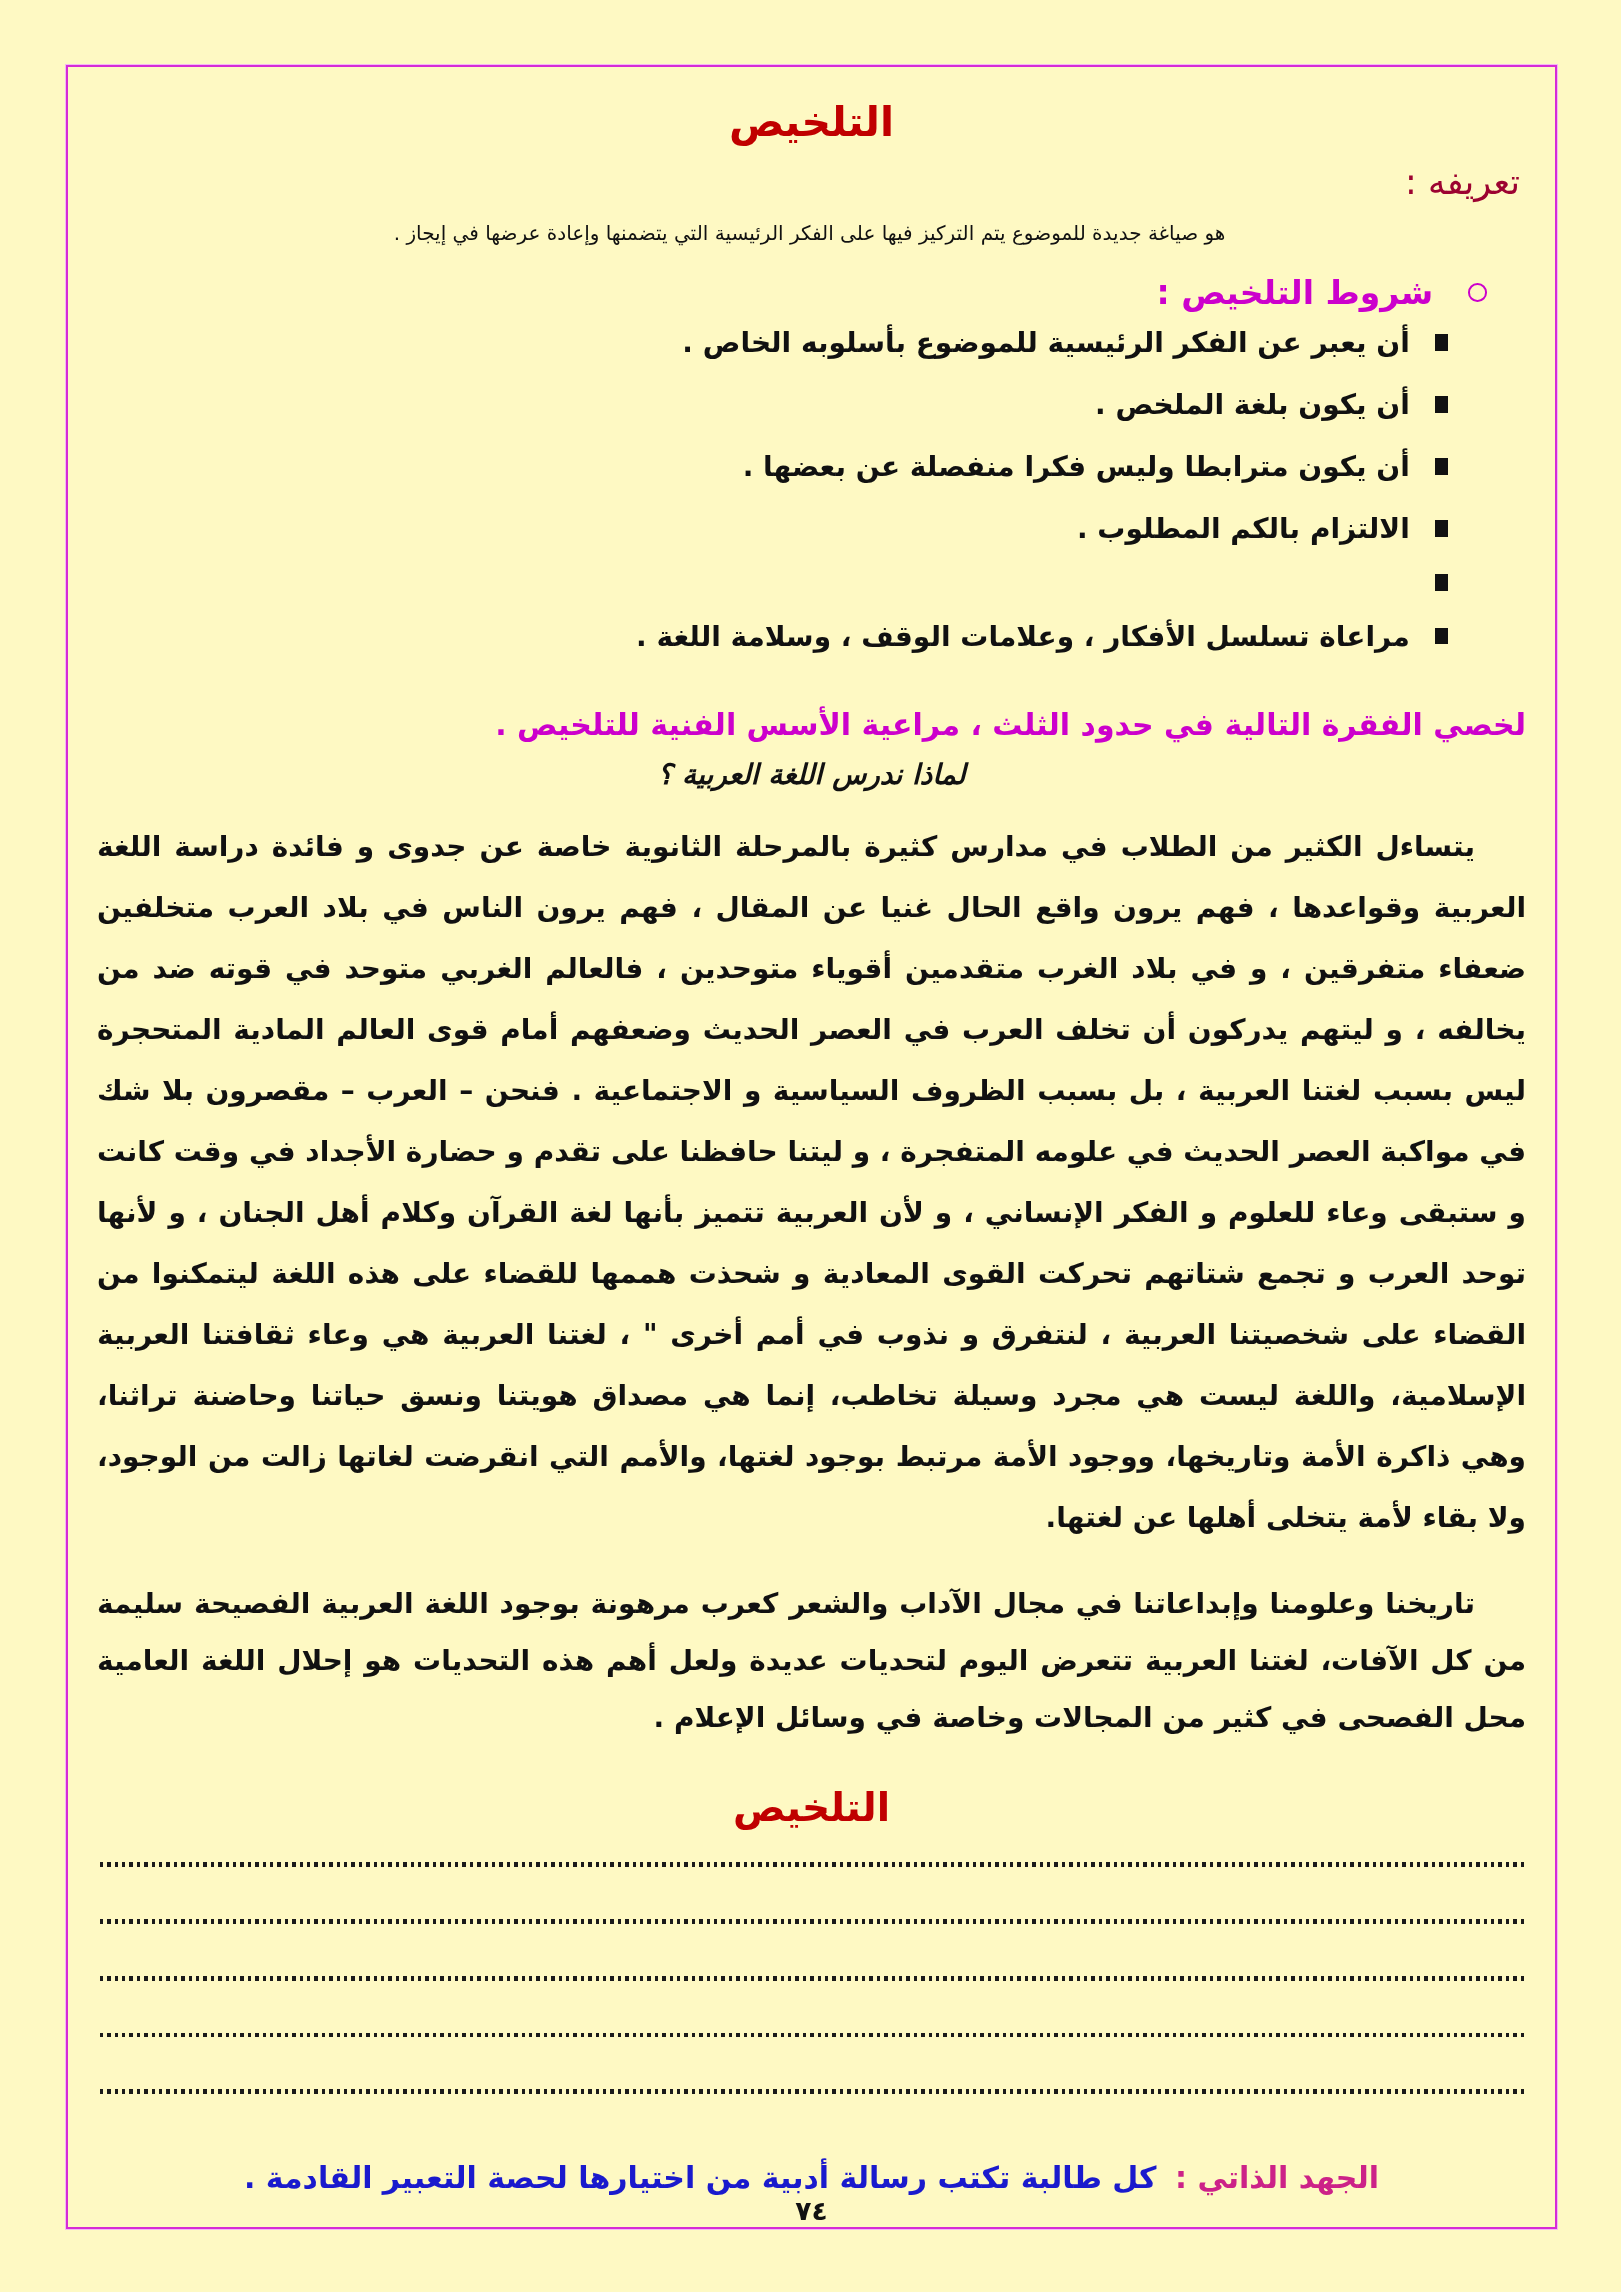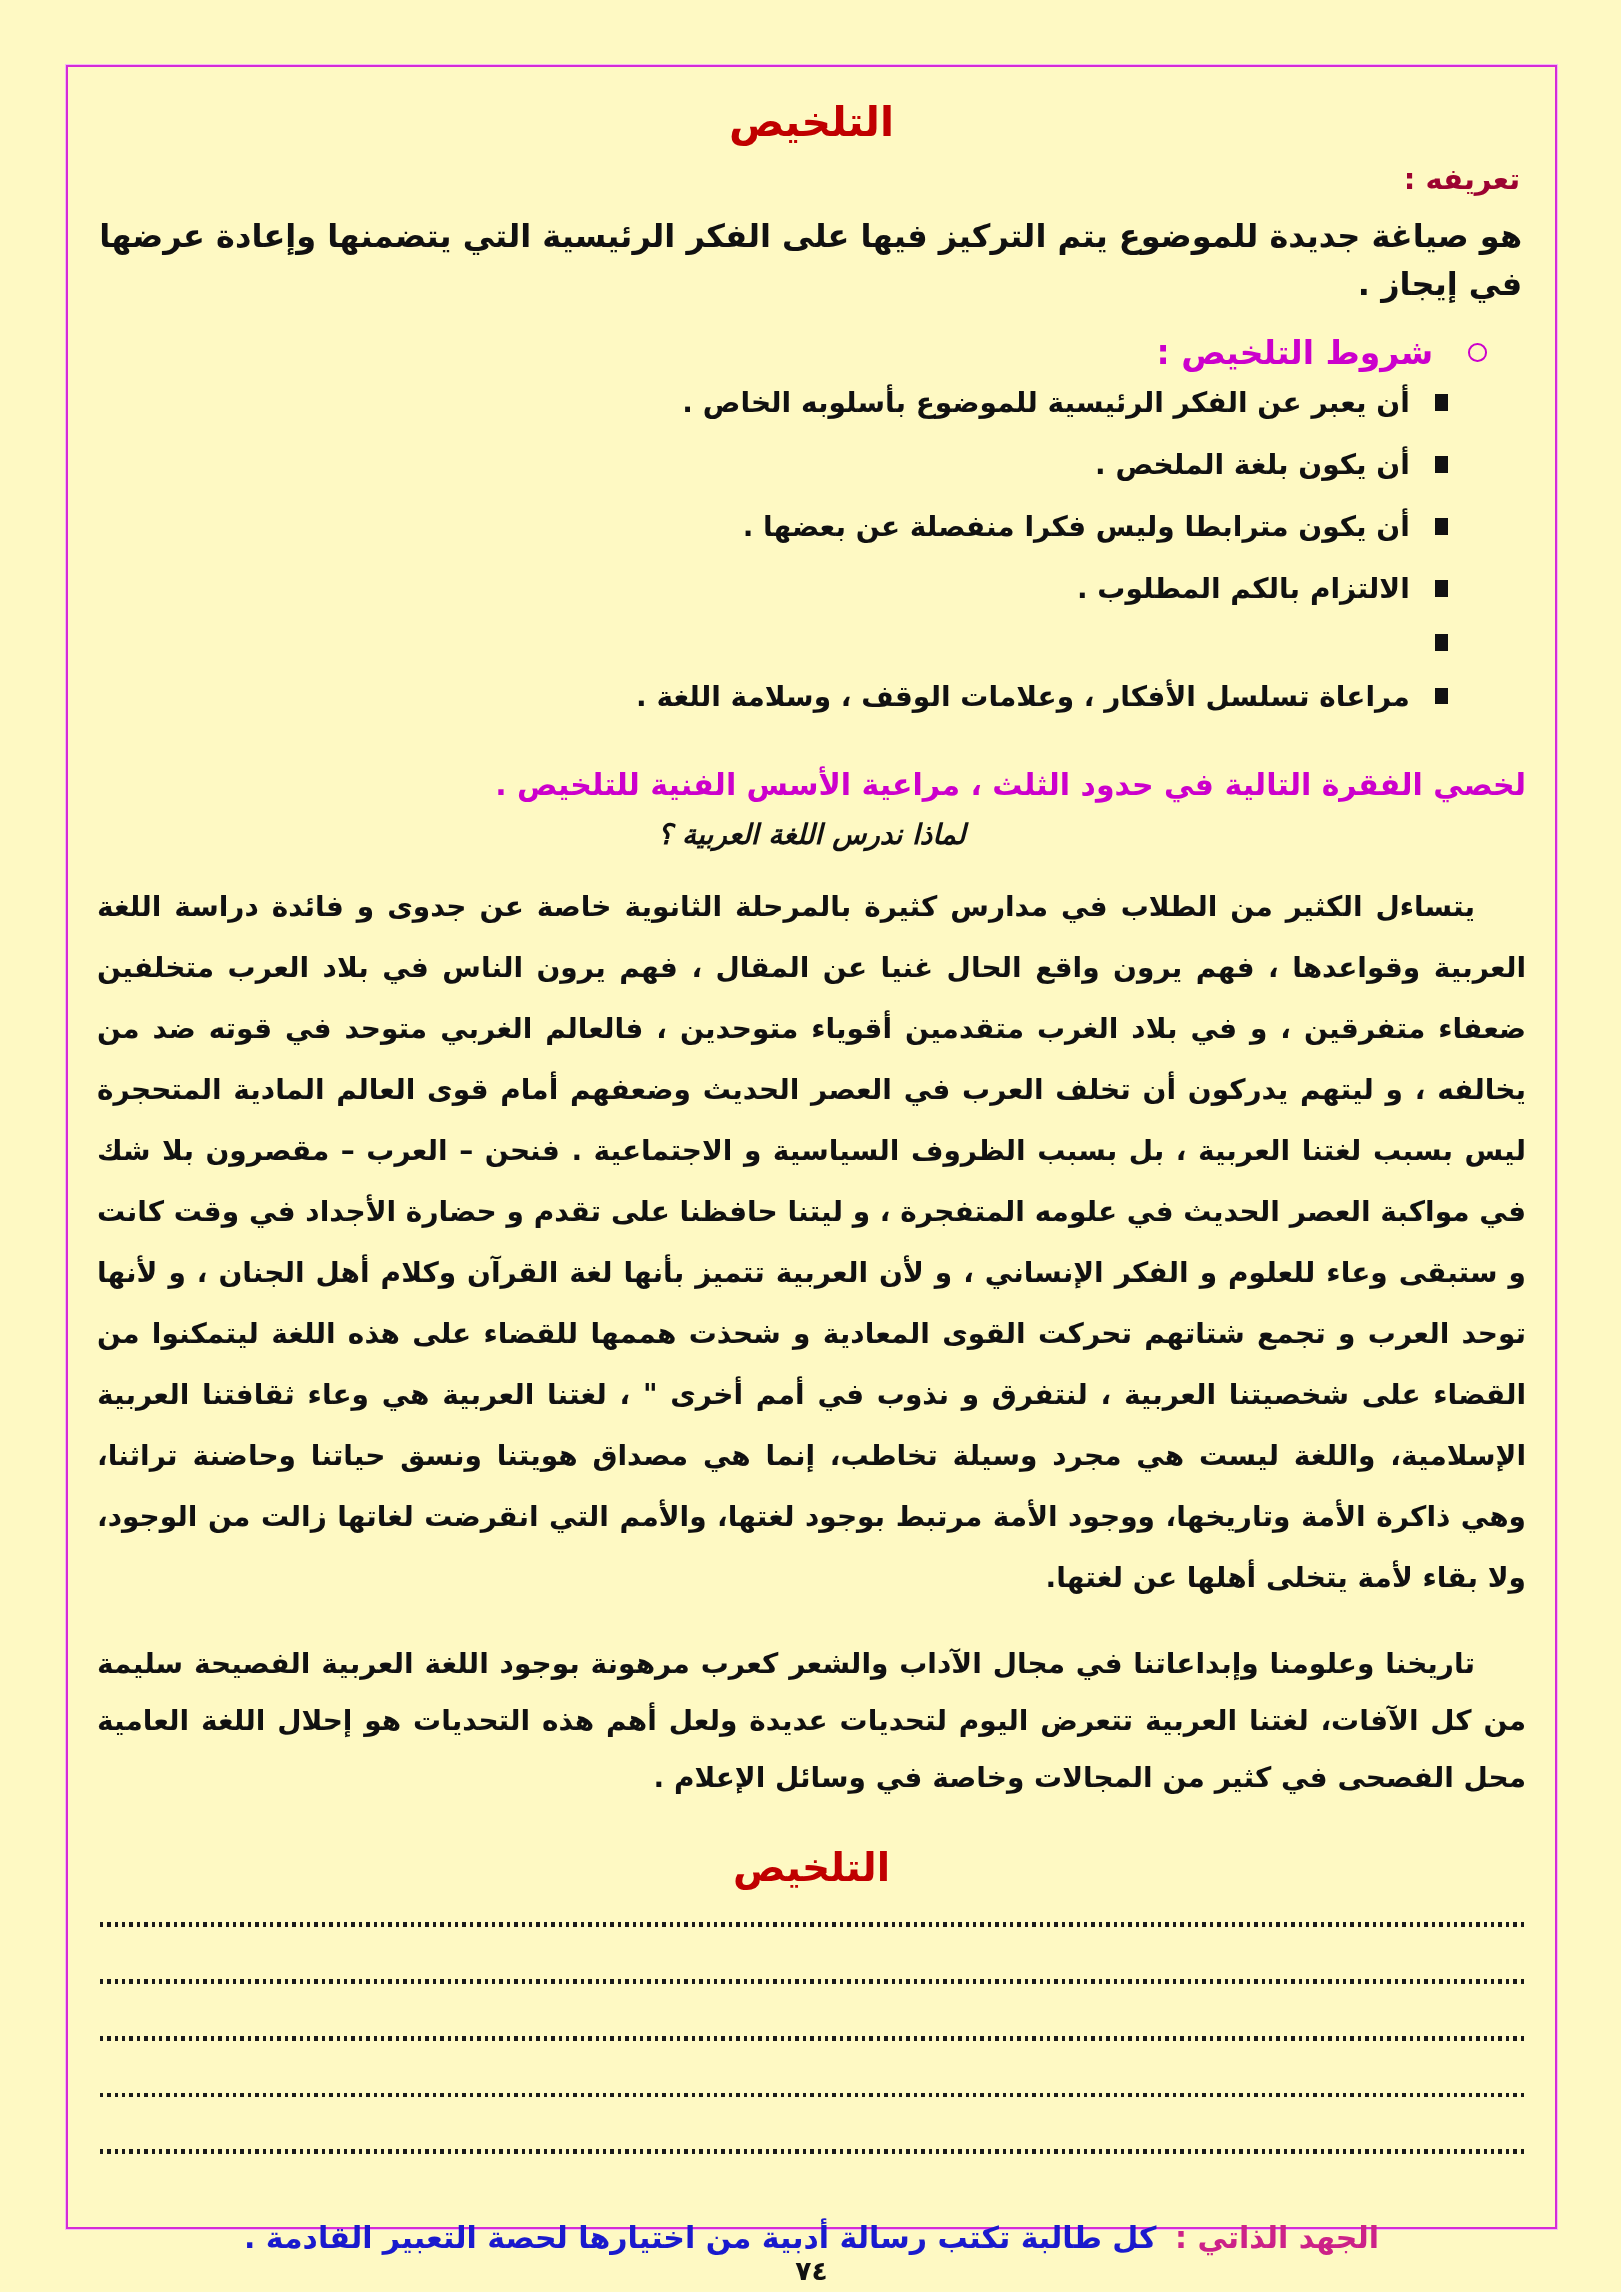--- a/index.html
+++ b/index.html
@@ -28,30 +28,31 @@
   }
   .main-title{
     text-align:center;
     color:#c00000;
     font-size:41px;
     font-weight:bold;
     margin:3.9px 0 13.7px 0;
   }
   .def-label{
     color:#9c0331;
-    font-size:29px;
-    font-weight:bold;
+    font-size:35px;
+    font-weight:normal;
     margin:2px 5.9px 9.8px 0;
   }
   .def-text{
-    font-size:32px;
-    font-weight:bold;
+    font-size:20px;
+    font-weight:normal;
     color:#111111;
     margin:5.9px 3.9px 15.7px 0;
     line-height:1.5;
+    text-align:center;
   }
   .cond-header{
     display:flex;
     align-items:center;
     gap:35px;
     margin:9.8px 39px 7.8px 0;
   }
   .circle-bullet{
     width:14.7px;height:14.7px;
     border:2.9px solid #cc00cc;

